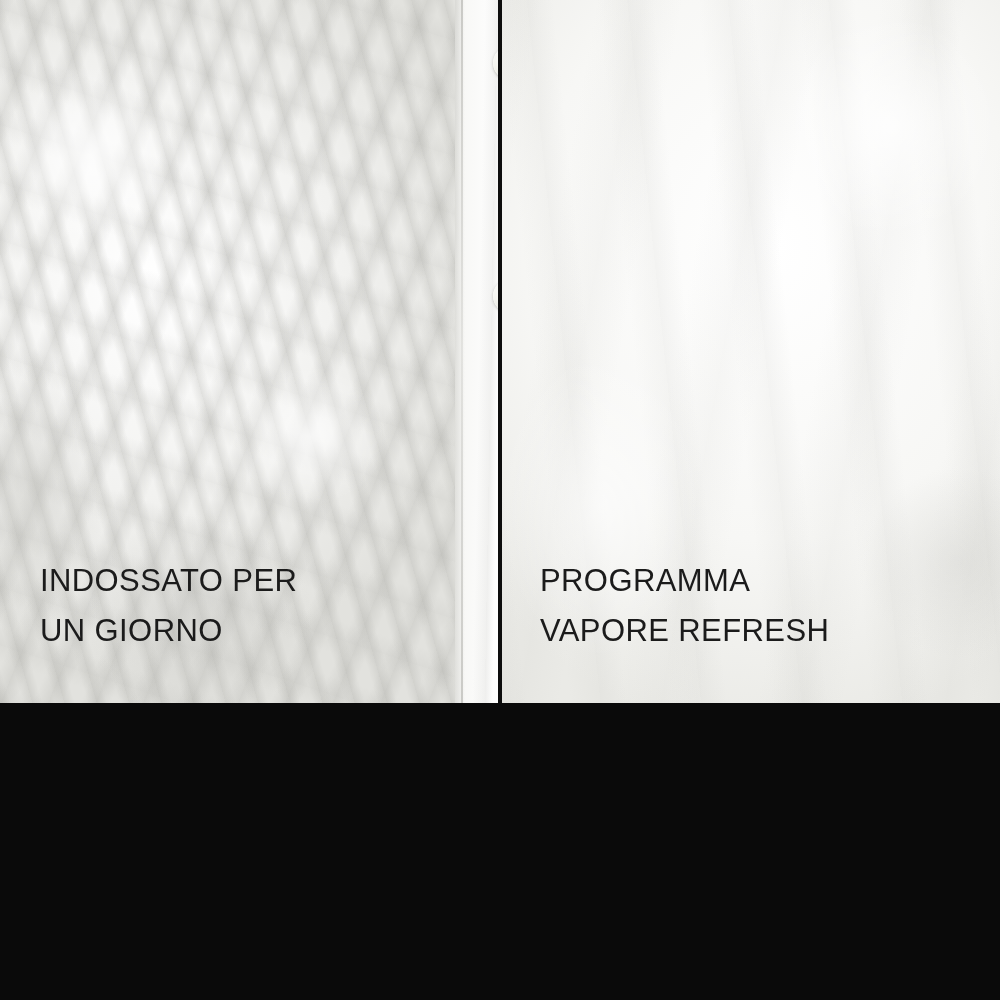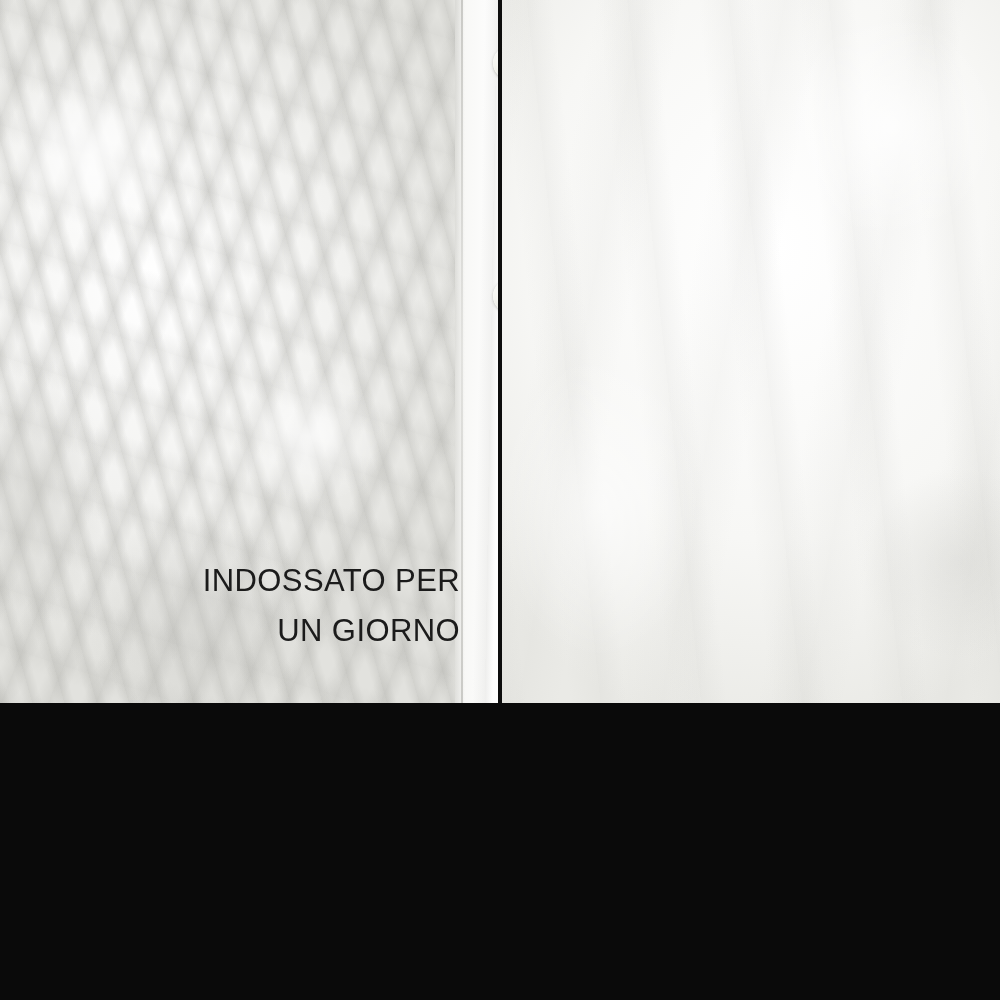--- a/index.html
+++ b/index.html
@@ -106,21 +106,21 @@
   .divider {
     position: absolute;
     left: 498px; top: 0;
     width: 4px; height: 703px;
     background: #0d0d0d;
   }
 
   
   .caption {
     position: absolute;
-    text-align: right;
+    text-align: left;
     color: #1b1b1b;
     font-size: 31px;
     line-height: 50px;
     letter-spacing: 0.4px;
     font-weight: 400;
     white-space: pre-line;
   }
   .caption-left  { left: 40px;  top: 556px; width: 420px; }
   .caption-right { left: 540px; top: 556px; width: 430px; }
 
@@ -148,20 +148,22 @@
       <div class="button" style="left: 38px; top: 279px;"></div>
     </div>
 
     <div class="fabric-right"></div>
 
     <div class="divider"></div>
 
     <div class="caption caption-left">INDOSSATO PER
 UN GIORNO</div>
 
+    <div class="caption caption-right">PROGRAMMA
+VAPORE REFRESH</div>
   </div>
 
   <div class="infobar">
 
     
 
     
 
     
   </div>

